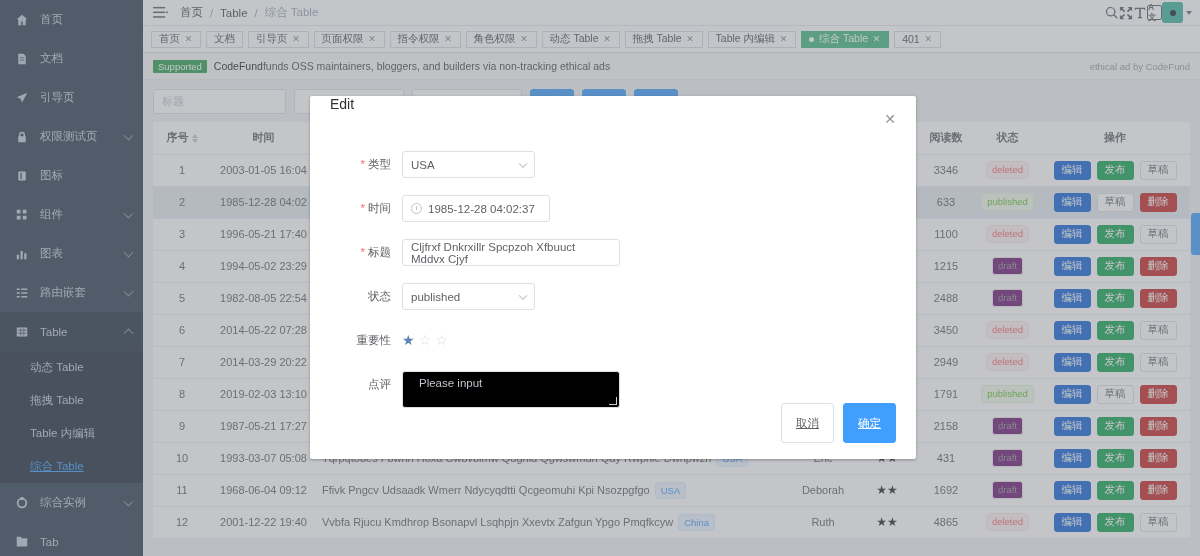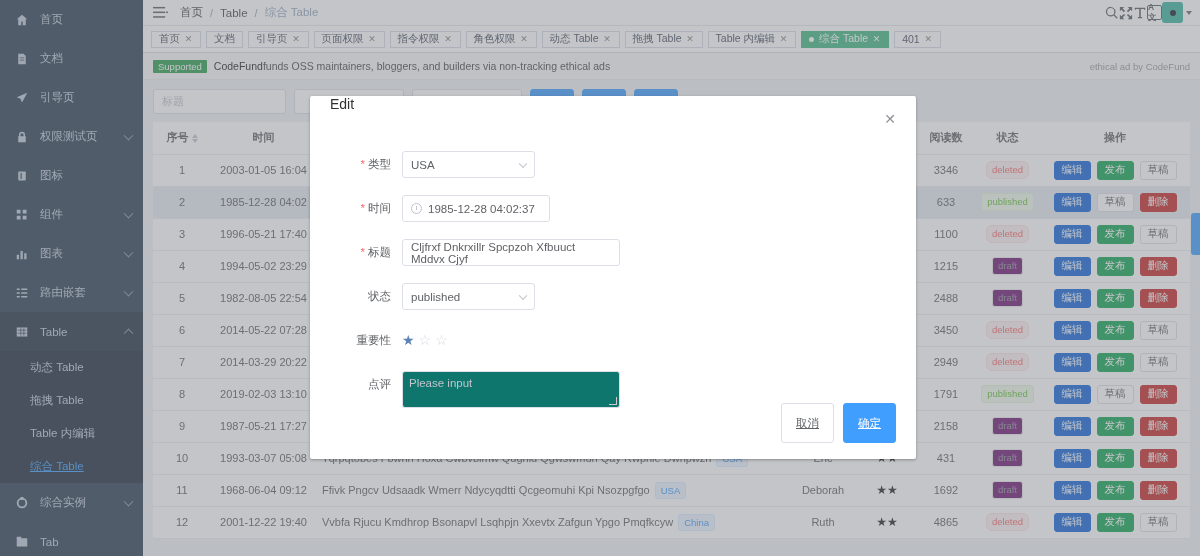--- a/index.html
+++ b/index.html
@@ -257,22 +257,22 @@
   .clock::after {
     content: ""; position: absolute; left: 4px; top: 2px;
     width: 1px; height: 3.5px; background: #c0c4cc;
   }
   .rate { display: flex; align-items: center; gap: 4px; line-height: 27px; font-size: 14px; }
   .star-on { color: #5b83b5; }
   .star-off { color: #d5d8de; }
   .ta {
     width: 218px; height: 37px;
     border: 1px solid #dcdfe6; border-radius: 3px;
-    font-size: 11.5px; color: #c0c4cc; padding: 5px 6px;
-    background: #0f766e; position: relative;
+    font-size: 11.5px; color: #c0c4cc; padding: 5px 16px;
+    background: #000000; position: relative;
   }
   .ta::after {
     content: ""; position: absolute; right: 2px; bottom: 2px;
     width: 7px; height: 7px;
     border-right: 1px solid #ccc; border-bottom: 1px solid #ccc;
     transform: skewX(-0deg);
   }
   .dlg-foot {
     position: absolute; right: 20px; bottom: 16px;
     display: flex; gap: 9px;

